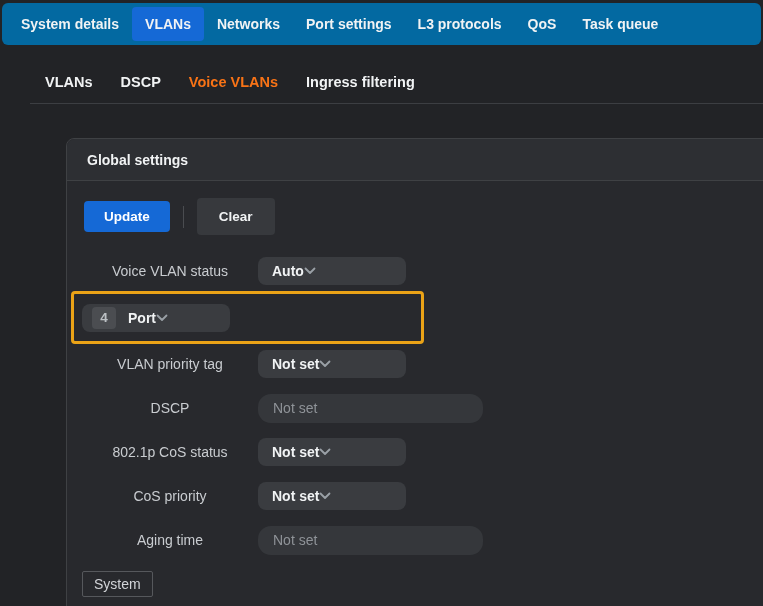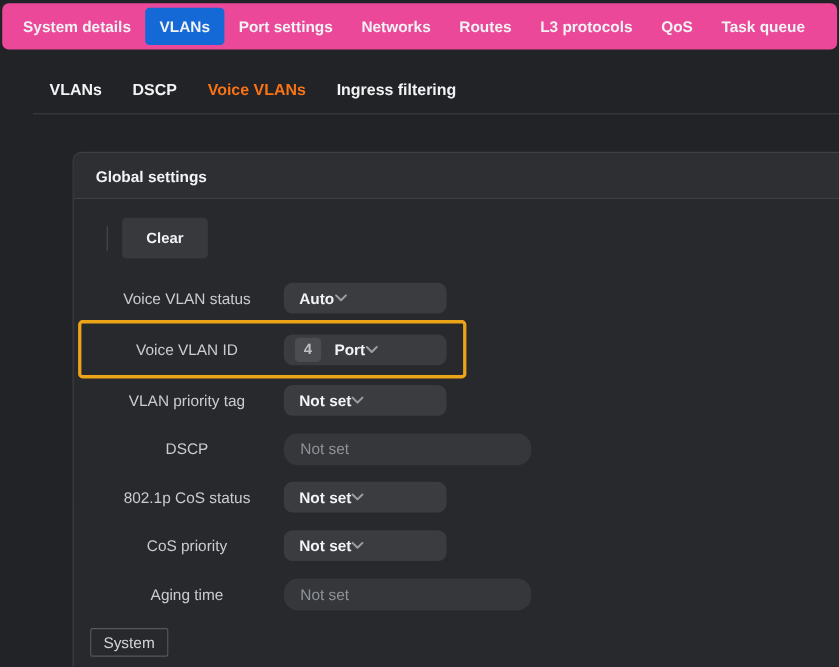--- a/index.html
+++ b/index.html
@@ -8,21 +8,21 @@
     background:#222326;
     overflow:hidden;
     font-family:"Liberation Sans", sans-serif;
     -webkit-font-smoothing:antialiased;
   }
 
   
   .topnav {
     margin:3px 2px 0 2px;
     height:42px;
-    background:#ec4899;
+    background:#0369a1;
     border-radius:6px;
     display:flex;
     align-items:center;
     padding:0 6px;
   }
   .topnav .tab {
     color:#f1f3f4;
     font-size:14px;
     font-weight:700;
     padding:9px 13px;
@@ -158,62 +158,61 @@
     color:#d2d4d8;
     font-size:14px;
   }
 </style>
 </head>
 <body>
 
 <nav class="topnav">
   <div class="tab">System details</div>
   <div class="tab active">VLANs</div>
+  <div class="tab">Networks</div>
   <div class="tab">Port settings</div>
-  <div class="tab">Networks</div>
-  <div class="tab">Routes</div>
   <div class="tab">L3 protocols</div>
   <div class="tab">QoS</div>
   <div class="tab">Task queue</div>
 </nav>
 
 <nav class="subnav">
   <div class="tab">VLANs</div>
   <div class="tab">DSCP</div>
   <div class="tab current">Voice VLANs</div>
   <div class="tab">Ingress filtering</div>
 </nav>
 <div class="subnav-divider"></div>
 
 <section class="panel">
   <div class="panel-header">
     <span>Global settings</span>
   </div>
 
   <div class="btn-row">
+    <button class="btn btn-update">Update</button>
     <span class="btn-sep"></span>
     <button class="btn btn-clear">Clear</button>
   </div>
 
   <div class="form">
 
     <div class="frow">
       <span class="flabel">Voice VLAN status</span>
       <div class="dd">
         <span class="dd-left">
             <span>Auto</span>
           </span>
         <svg class="chev" width="12" height="8" viewBox="0 0 12 8">
             <path d="M1.5 1.5 L6 6 L10.5 1.5" stroke="#9aa0a6" stroke-width="1.8" fill="none" stroke-linecap="round" stroke-linejoin="round"></path>
           </svg>
       </div>
     </div>
 
     <div class="frow highlight">
-      <span class="flabel">Voice VLAN ID</span>
       <div class="dd">
         <span class="dd-left">
           <span class="dd-badge">4</span>
           <span>Port</span>
         </span>
         <svg class="chev" width="12" height="8" viewBox="0 0 12 8">
             <path d="M1.5 1.5 L6 6 L10.5 1.5" stroke="#9aa0a6" stroke-width="1.8" fill="none" stroke-linecap="round" stroke-linejoin="round"></path>
           </svg>
       </div>
     </div>

